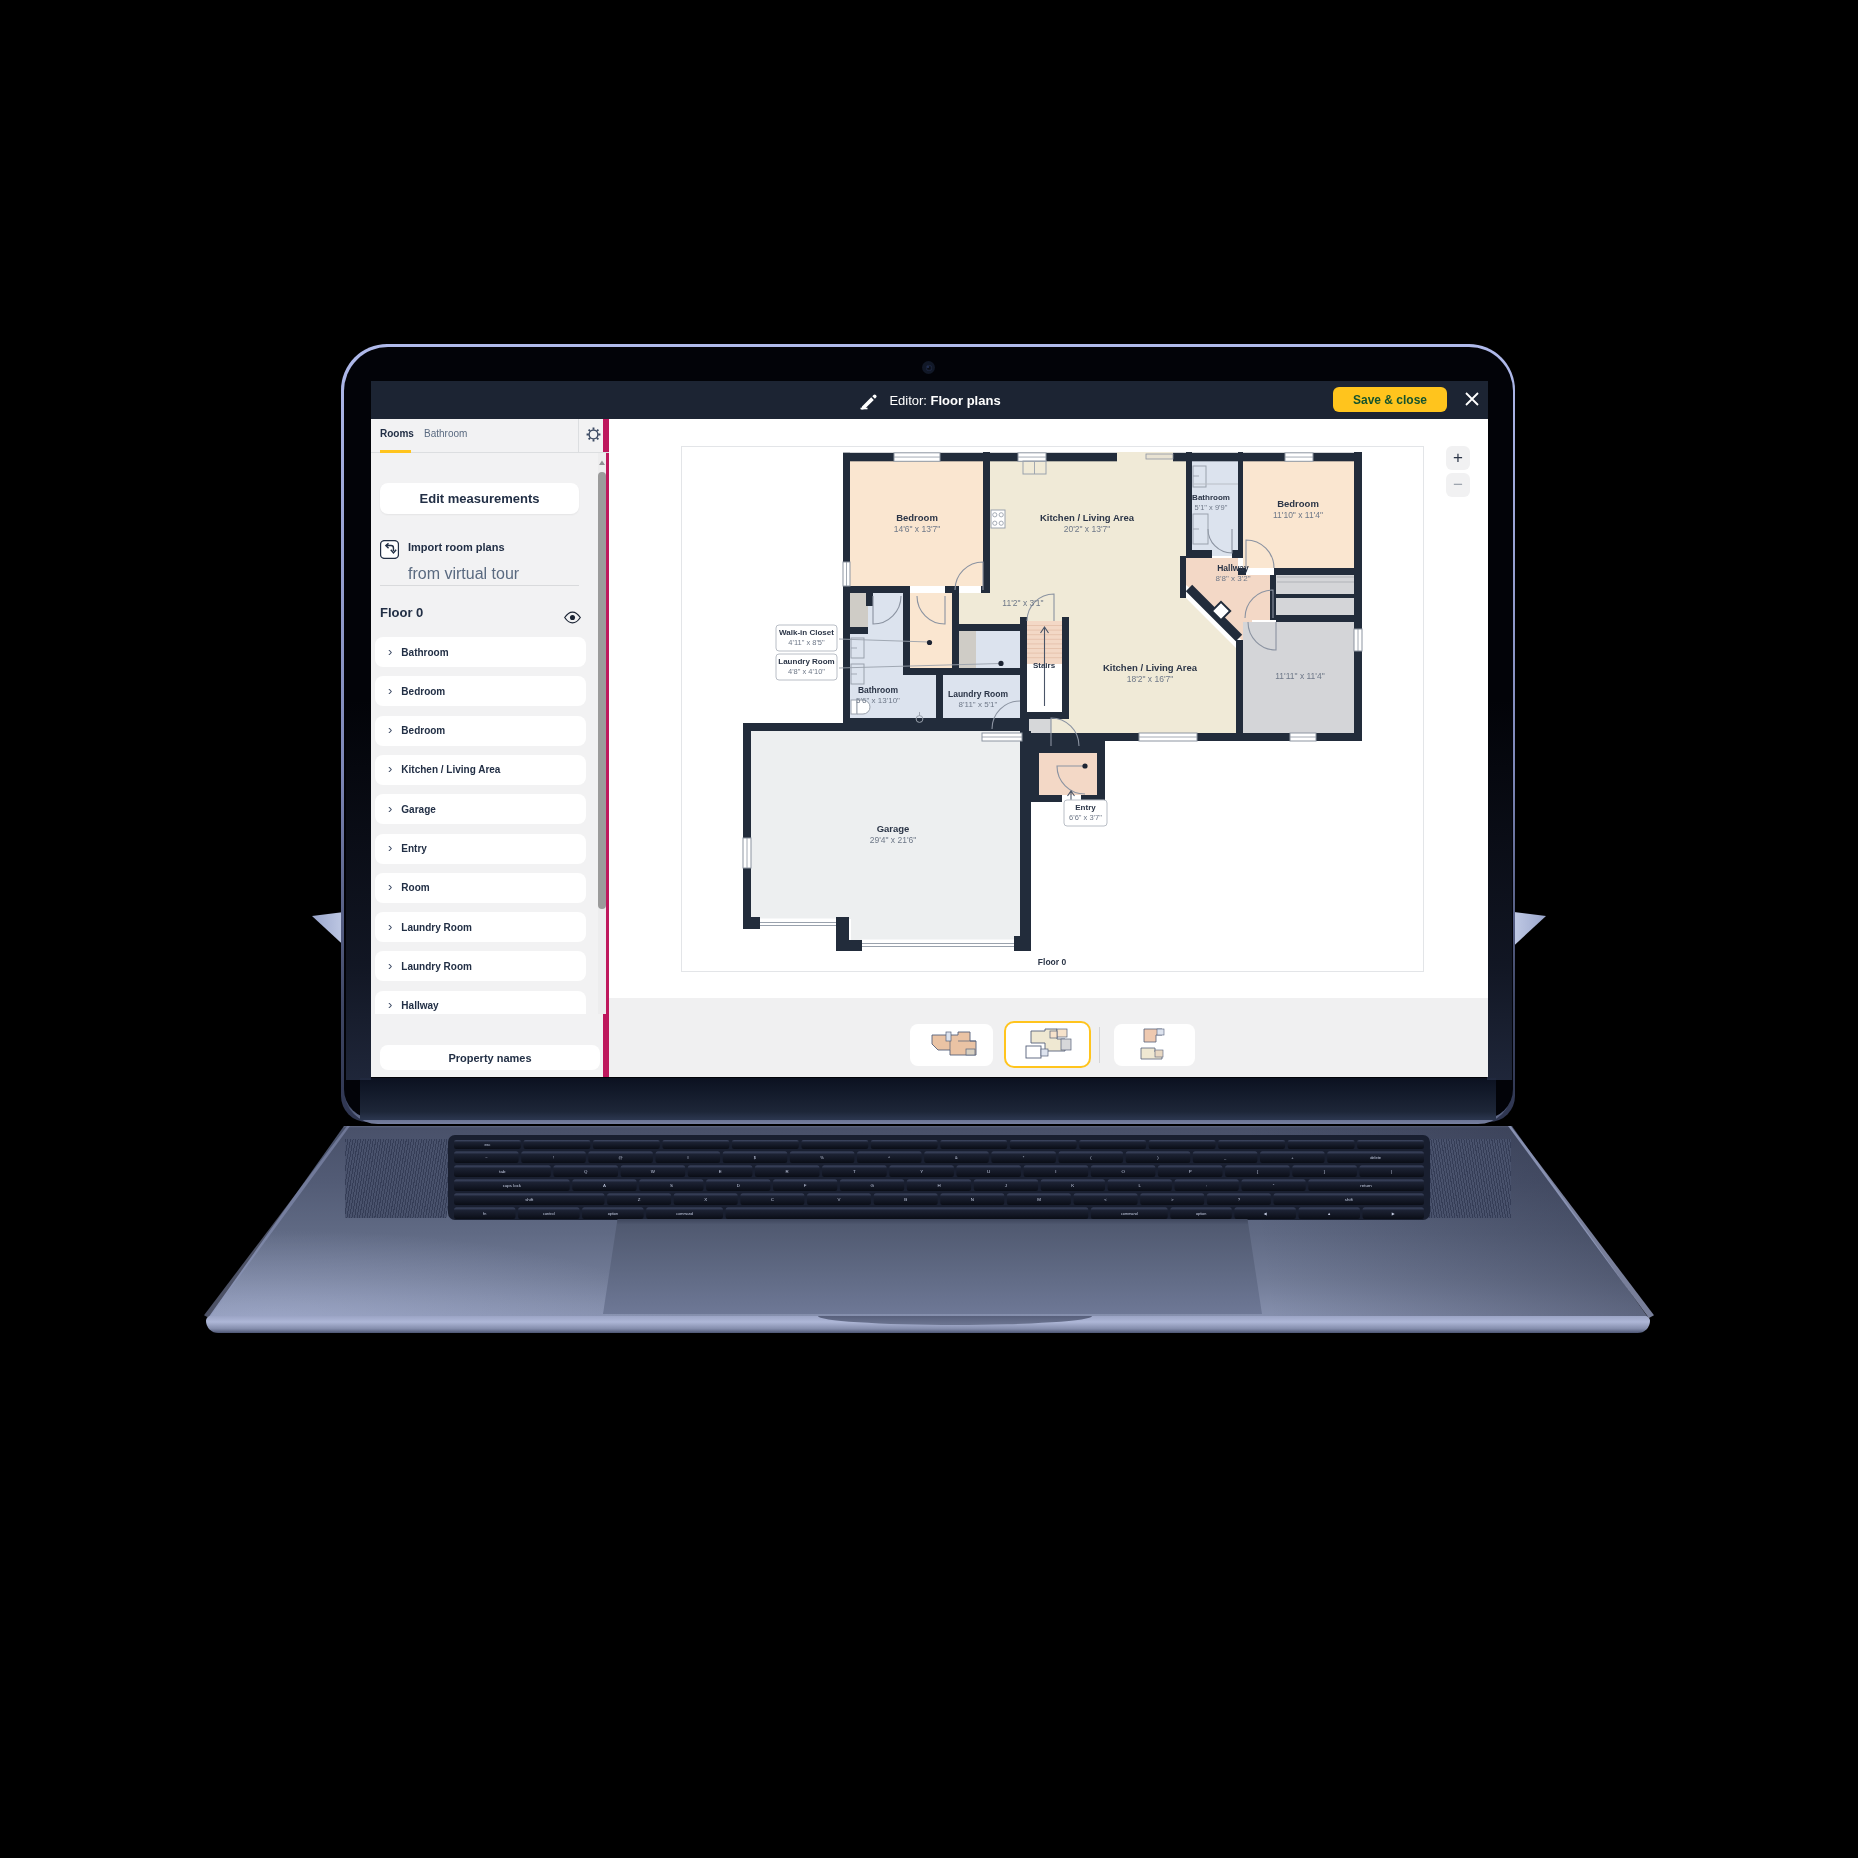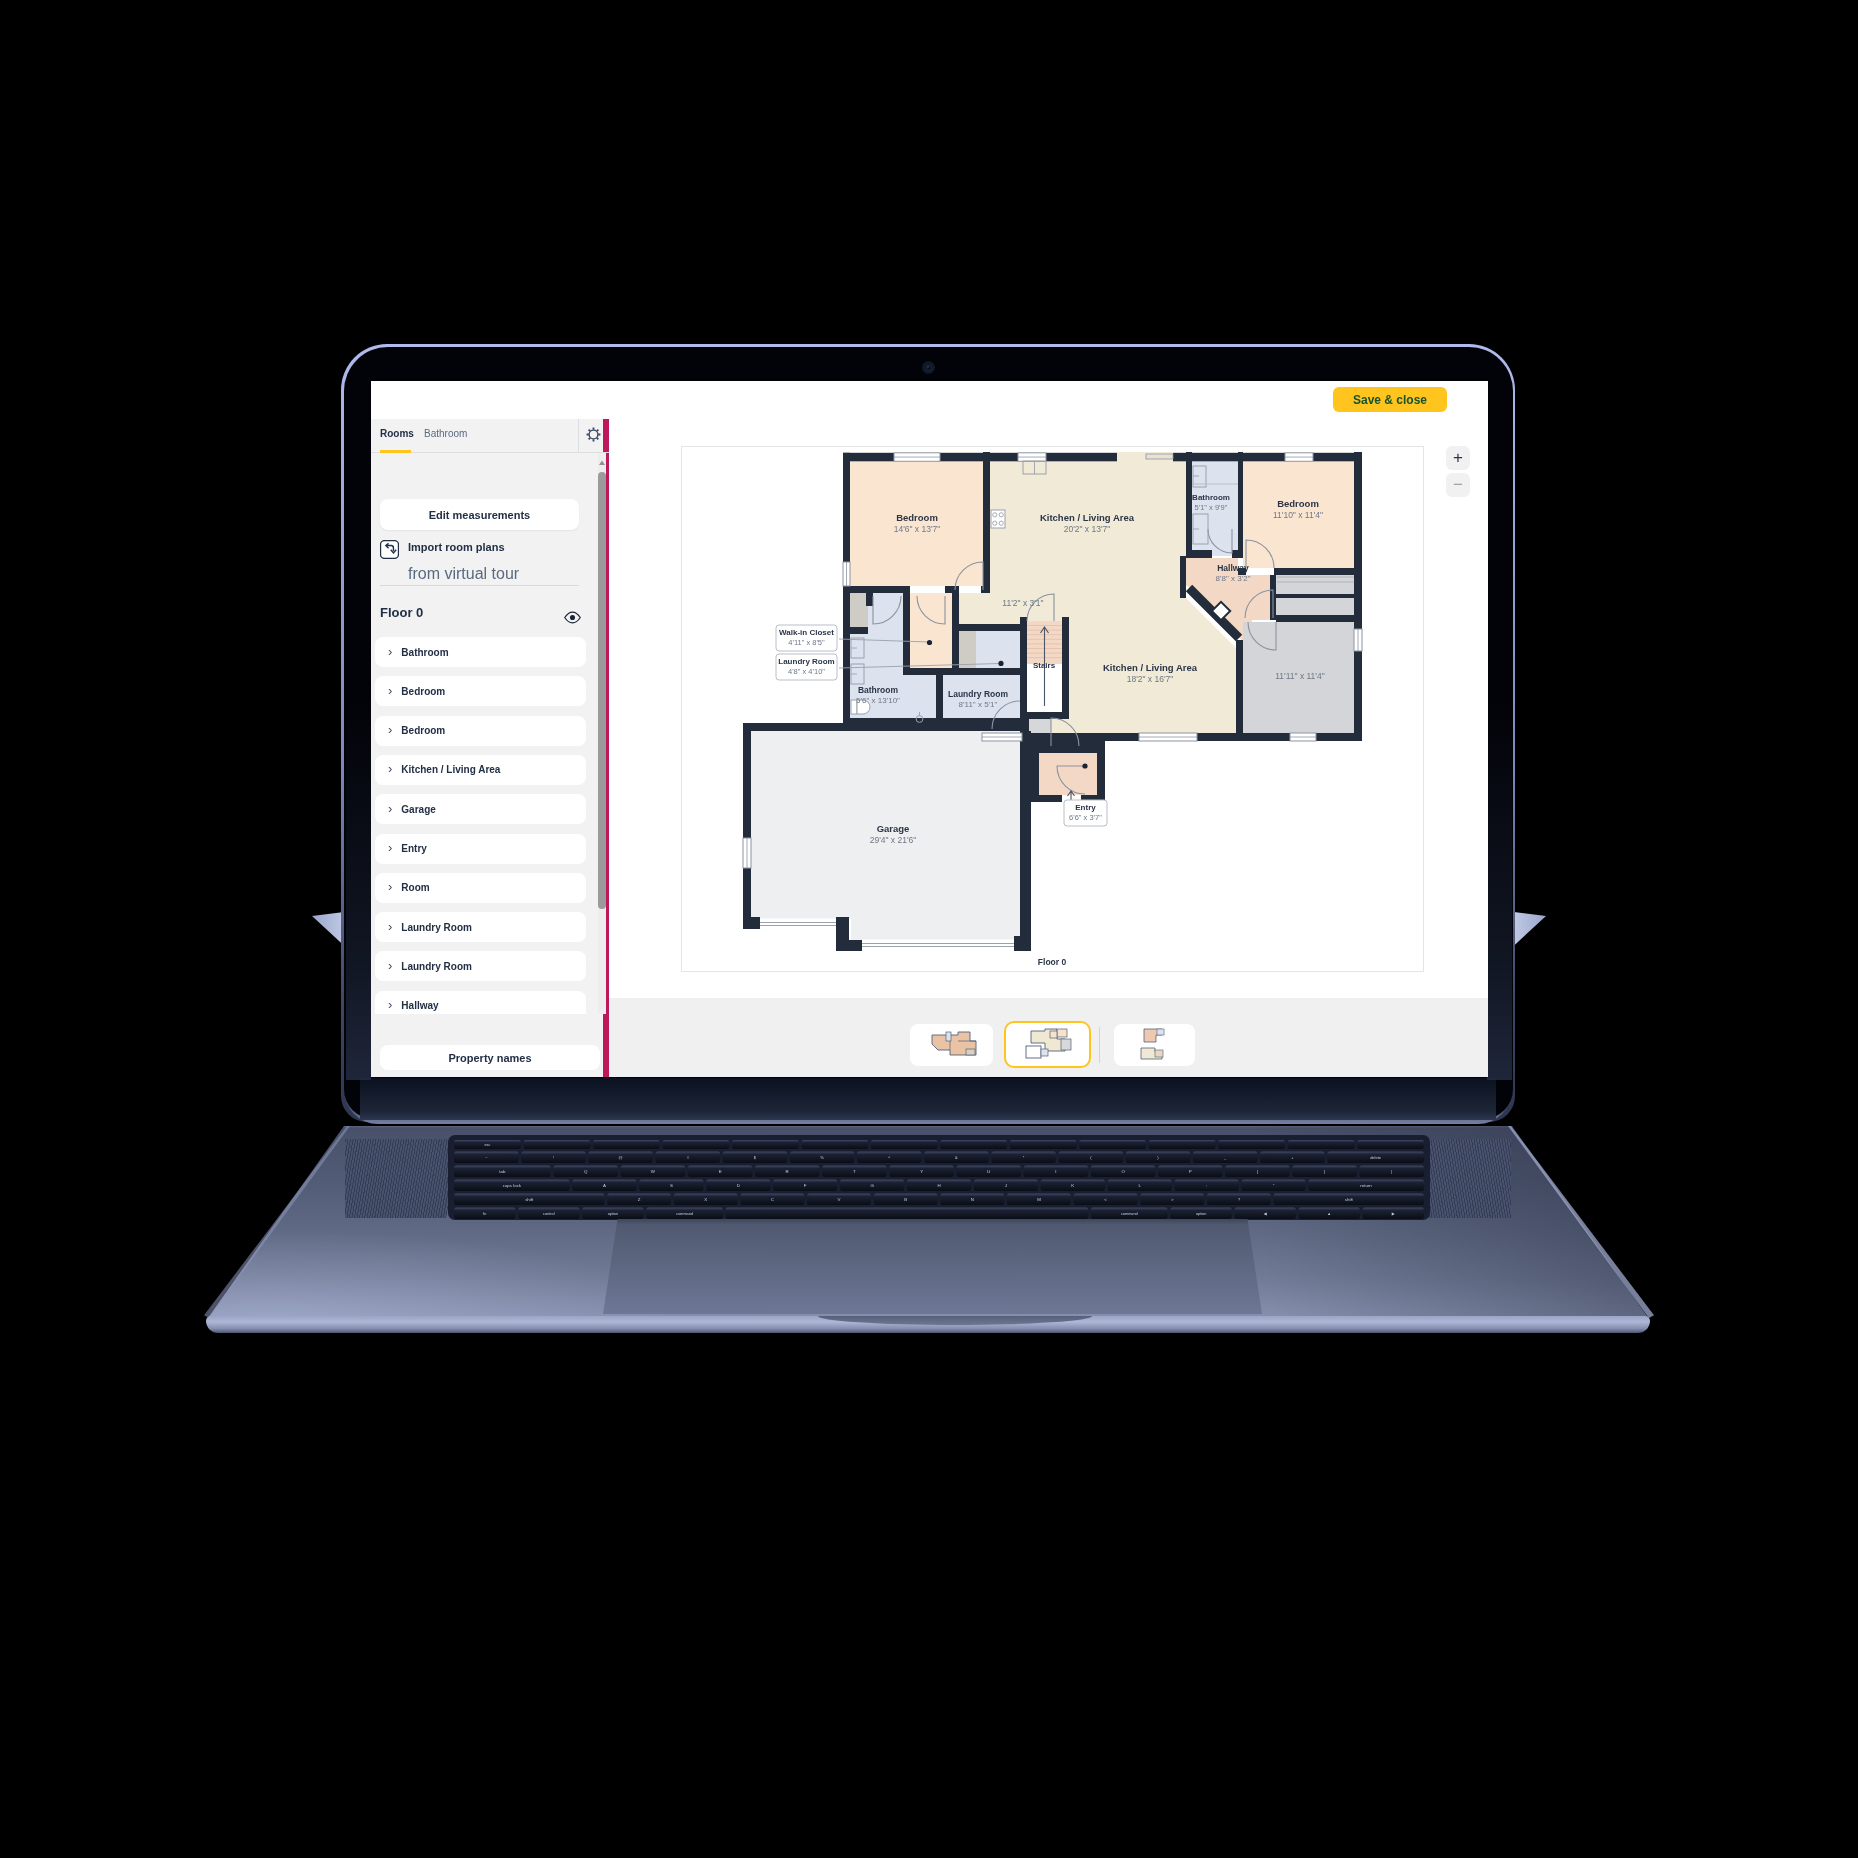--- a/index.html
+++ b/index.html
@@ -36,20 +36,28 @@
 
 <div class="abs" style="left:1487px;top:700px;width:25px;height:380px;
 background:linear-gradient(180deg,rgba(20,26,40,0),rgba(30,38,58,0.55) 70%,rgba(38,47,70,0.8))"></div>
 
 <div class="abs" style="left:922px;top:361px;width:13px;height:13px;border-radius:50%;background:#111827"></div>
 <div class="abs" style="left:925.5px;top:364.5px;width:6px;height:6px;border-radius:50%;background:#0a0e16;box-shadow:0 0 2px #3a4a7a inset"></div>
 <div class="abs" style="left:926.5px;top:365.5px;width:2.5px;height:2.5px;border-radius:50%;background:#26355c"></div>
 
 <div class="abs" style="left:371px;top:381px;width:1117px;height:696px;background:#fff;overflow:hidden">
 
+  <div class="abs" style="left:0;top:0;width:1117px;height:38px;background:#1c2433;display:flex;align-items:center;justify-content:center">
+
+    <svg width="21" height="19" viewBox="0 0 21 19" style="margin-right:10px">
+      <path d="M4,15.5 L13.2,6.3 l2.6,2.6 L6.6,18.1 L3.4,18.7 Z M14.3,5.2 l1.2,-1.2 a1.7,1.7 0 0 1 2.4,0 l0.2,0.2 a1.7,1.7 0 0 1 0,2.4 l-1.2,1.2 Z" fill="#fff"></path>
+      <path d="M2.5,17.5 h7" stroke="#fff" stroke-width="1.6"></path>
+    </svg>
+    <div style="font-size:13px;color:#fff">Editor:&nbsp;<b>Floor plans</b></div>
+  </div>
 
   <div class="abs" style="left:962px;top:6px;width:114px;height:25px;background:#ffc41d;border-radius:6px;
   display:flex;align-items:center;justify-content:center;font-size:12px;font-weight:bold;color:#14532d">Save &amp; close</div>
 
   <svg class="abs" style="left:1093px;top:10px" width="16" height="16" viewBox="0 0 16 16">
     <path d="M2,2 L14,14 M14,2 L2,14" stroke="#fff" stroke-width="1.8"></path>
   </svg>
 
   <div class="abs" style="left:0;top:38px;width:238px;height:658px;background:#f2f2f3;border-right:6px solid #be185d">
 
@@ -65,22 +73,22 @@
         <circle cx="12" cy="12" r="6.2" fill="none" stroke="#3c4a63" stroke-width="2"></circle>
         <circle cx="12" cy="12" r="2" fill="#f2f2f3"></circle>
         <g stroke="#3c4a63" stroke-width="2.6">
           <path d="M12,2.2 V5.4 M12,18.6 V21.8 M2.2,12 H5.4 M18.6,12 H21.8 M5.1,5.1 L7.3,7.3 M16.7,16.7 L18.9,18.9 M18.9,5.1 L16.7,7.3 M7.3,16.7 L5.1,18.9"></path>
         </g>
       </svg>
     </div>
 
     <div class="abs" style="left:0;top:34px;width:238px;height:561px;overflow:hidden">
 
-      <div class="abs" style="left:9px;top:46px;width:199px;height:31px;background:#fff;border-radius:8px;
-      display:flex;align-items:center;justify-content:center;font-size:11px;font-weight:bold;color:#222f45;box-shadow:0 1px 2px rgba(0,0,0,0.06)">Edit measurements</div>
+      <div class="abs" style="left:9px;top:30px;width:199px;height:31px;background:#fff;border-radius:8px;
+      display:flex;align-items:center;justify-content:center;font-size:13px;font-weight:bold;color:#222f45;box-shadow:0 1px 2px rgba(0,0,0,0.06)">Edit measurements</div>
 
       <svg class="abs" style="left:9px;top:87px" width="19" height="19" viewBox="0 0 24 24">
         <rect x="0.7" y="0.7" width="22.6" height="22.6" rx="5" fill="#fff" stroke="#222f45" stroke-width="1.6"></rect>
         <path d="M8,7 h6 a3,3 0 0 1 3,3 v4" fill="none" stroke="#222f45" stroke-width="1.8"></path>
         <path d="M13.6,12.4 L17,16.4 L20.4,12.4" fill="none" stroke="#222f45" stroke-width="1.8"></path>
         <path d="M8,7 m2.8,-2.8 L7.4,7 l3.4,3.4" fill="none" stroke="#222f45" stroke-width="1.8"></path>
       </svg>
       <div class="abs" style="left:37px;top:88px;font-size:11px;font-weight:bold;color:#222f45">Import room plans</div>
       <div class="abs" style="left:37px;top:112px;font-size:16px;color:#5a6a80">from virtual tour</div>
 

